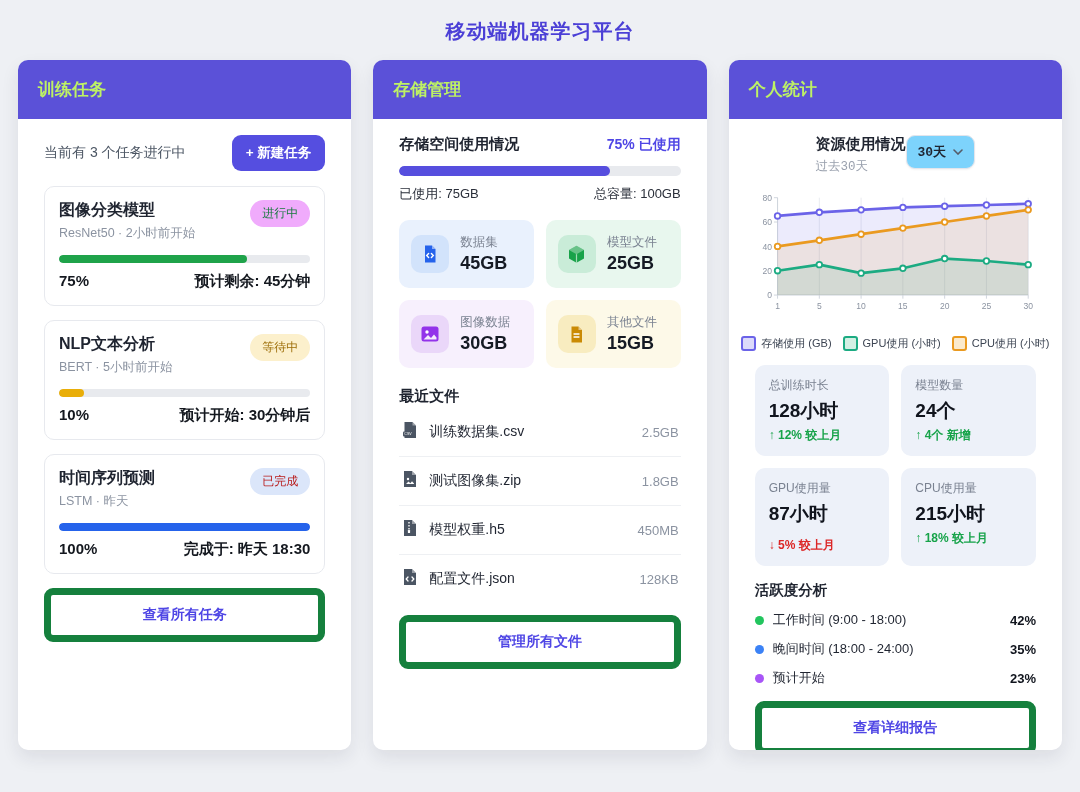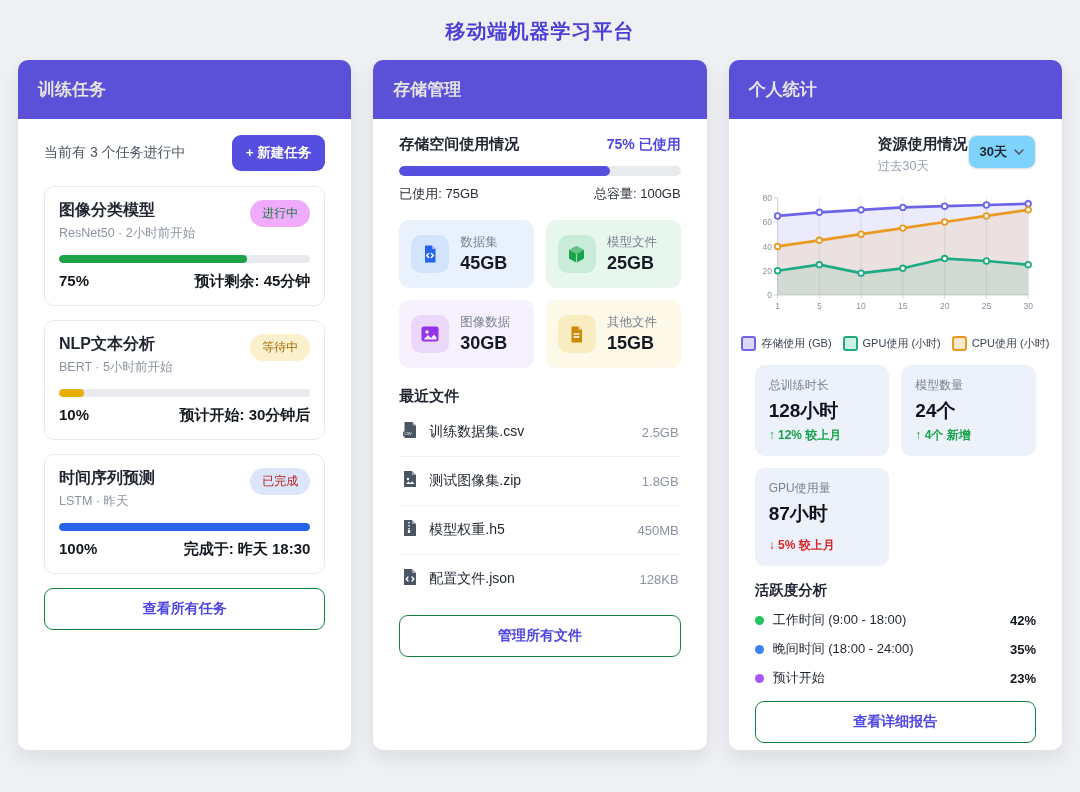--- a/index.html
+++ b/index.html
@@ -1,38 +1,38 @@
 <!DOCTYPE html>
 <html><head>
 <meta charset="utf-8">
 <style>
   html,body{margin:0;padding:0;}
   body{width:1080px;height:792px;background:#eef0f4;font-family:"Liberation Sans","DejaVu Sans",sans-serif;overflow:hidden;}
   .page-title{text-align:center;color:#4b3fd6;font-size:20px;font-weight:bold;padding:18px 0 15px;letter-spacing:1px;}
   .cards{display:flex;gap:22px;padding:0 18px;}
   .card{flex:1;background:#fff;border-radius:10px;box-shadow:0 8px 18px rgba(30,35,60,.09);height:690px;overflow:hidden;display:flex;flex-direction:column;}
-  .card-header{background:#5b51d8;color:#e5e5e5;font-size:17px;font-weight:bold;padding:18px 20px;}
+  .card-header{background:#5b51d8;color:#bef264;font-size:17px;font-weight:bold;padding:18px 20px;}
   .card-body{padding:16px 26px 14px;flex:1;}
 
   
   .summary-row{display:flex;justify-content:space-between;align-items:center;margin-bottom:15px;}
   .summary-text{color:#4b5563;font-size:14px;}
   .new-task-btn{background:#554ee0;color:#fff;border:none;border-radius:9px;padding:9px 14px;font-size:13.5px;font-weight:bold;cursor:pointer;font-family:inherit;}
   .task{border:1px solid #e7e9ee;border-radius:10px;padding:13px 14px 14px;margin-bottom:14px;}
   .task-top{display:flex;justify-content:space-between;align-items:flex-start;}
   .task-name{font-size:16px;font-weight:bold;color:#1f2430;}
   .task-meta{font-size:12.5px;color:#8b93a1;margin-top:4px;}
   .badge{font-size:12px;padding:5px 12px;border-radius:999px;white-space:nowrap;font-weight:500;}
   .badge-running{background:#f0abfc;color:#177a3d;}
   .badge-waiting{background:#fcf0cc;color:#9c6d07;}
   .badge-done{background:#dbe6fa;color:#b91c1c;}
   .track{height:8px;background:#e8eaee;border-radius:4px;margin:13px 0 9px;overflow:hidden;}
   .fill{height:100%;border-radius:4px;}
   .task-bottom{display:flex;justify-content:space-between;font-size:15px;font-weight:bold;color:#14181f;}
-  .outline-btn{display:block;width:100%;background:#fff;border:1px solid #15803d;color:#4f46e5;border-radius:9px;padding:11px 0;font-size:14px;font-weight:bold;text-align:center;cursor:pointer;font-family:inherit;}
+  .outline-btn{display:block;width:100%;background:#fff;border:7px solid #15803d;color:#4f46e5;border-radius:9px;padding:11px 0;font-size:14px;font-weight:bold;text-align:center;cursor:pointer;font-family:inherit;}
 
   
   .usage-row{display:flex;justify-content:space-between;align-items:center;}
   .sec-title{font-size:15px;font-weight:bold;color:#1f2430;}
   .usage-pct{color:#4f46e5;font-size:14px;font-weight:bold;}
   .storage-track{height:10px;border-radius:5px;background:#e8eaee;margin:12px 0 9px;overflow:hidden;}
   .storage-fill{height:100%;background:#564ede;border-radius:5px;}
   .cap-row{display:flex;justify-content:space-between;font-size:13px;color:#2a2f3a;}
   .tiles{display:grid;grid-template-columns:1fr 1fr;gap:12px;margin-top:17px;}
   .tile{border-radius:10px;padding:14px 12px;display:flex;align-items:center;gap:11px;}
@@ -41,21 +41,21 @@
   .tile-value{font-size:18px;font-weight:bold;color:#151a24;margin-top:2px;}
   .recent-title{margin-top:19px;}
   .file-list{margin-top:2px;}
   .file-row{display:flex;align-items:center;gap:10px;padding:13px 2px;border-bottom:1px solid #eef0f3;cursor:pointer;}
   .file-row:last-child{border-bottom:none;}
   .file-name{font-size:14px;color:#1f2430;flex:1;}
   .file-size{font-size:13px;color:#8b93a1;}
   .manage-btn{margin-top:12px;}
 
   
-  .stats-head{display:flex;justify-content:flex-end;align-items:flex-start;}
+  .stats-head{display:flex;justify-content:center;align-items:flex-start;font-family:Liberation Mono, monospace;}
   .sub{font-size:12.5px;color:#99a0ad;margin-top:4px;}
   .range-select{display:flex;align-items:center;gap:7px;border:1px solid #e3e5ec;border-radius:9px;padding:7px 11px;font-size:13px;font-weight:bold;color:#1f2430;background:#7dd3fc;box-shadow:0 1px 2px rgba(0,0,0,.05);cursor:pointer;font-family:inherit;}
   .chart-wrap{margin-top:8px;}
   .chart-wrap svg{width:100%;display:block;}
   .legend{display:flex;gap:11px;justify-content:center;font-size:11px;color:#3c4452;margin-top:1px;flex-wrap:nowrap;}
   .legend-item{display:flex;align-items:center;gap:5px;white-space:nowrap;}
   .sw{width:11px;height:11px;border-radius:3px;border:2px solid;flex:none;}
   .stat-tiles{display:grid;grid-template-columns:1fr 1fr;gap:12px;margin-top:14px;}
   .stat-tile{background:#edf1f9;border-radius:10px;padding:12px 14px;}
   .stat-label{font-size:12px;color:#7a8291;}
@@ -354,20 +354,25 @@
           <div class="stat-tile">
     <div class="stat-label">模型数量</div>
     <div class="stat-value">24个</div>
     <div class="stat-delta trend-up">↑ 4个 新增</div>
   </div>
           <div class="stat-tile">
     <div class="stat-label">GPU使用量</div>
     <div class="stat-value">87小时</div>
     <div class="stat-delta trend-down">↓ 5% 较上月</div>
   </div>
+          <div class="stat-tile">
+    <div class="stat-label">CPU使用量</div>
+    <div class="stat-value">215小时</div>
+    <div class="stat-delta trend-up">↑ 18% 较上月</div>
+  </div>
         </div>
       <div class="sec-title activity-title">活跃度分析</div>
       <div>
           <div class="act-row">
     <span class="dot" style="background: rgb(34, 197, 94);"></span>
     <span class="act-label">工作时间 (9:00 - 18:00)</span>
     <span class="act-val">42%</span>
   </div>
           <div class="act-row">
     <span class="dot" style="background: rgb(59, 130, 246);"></span>

